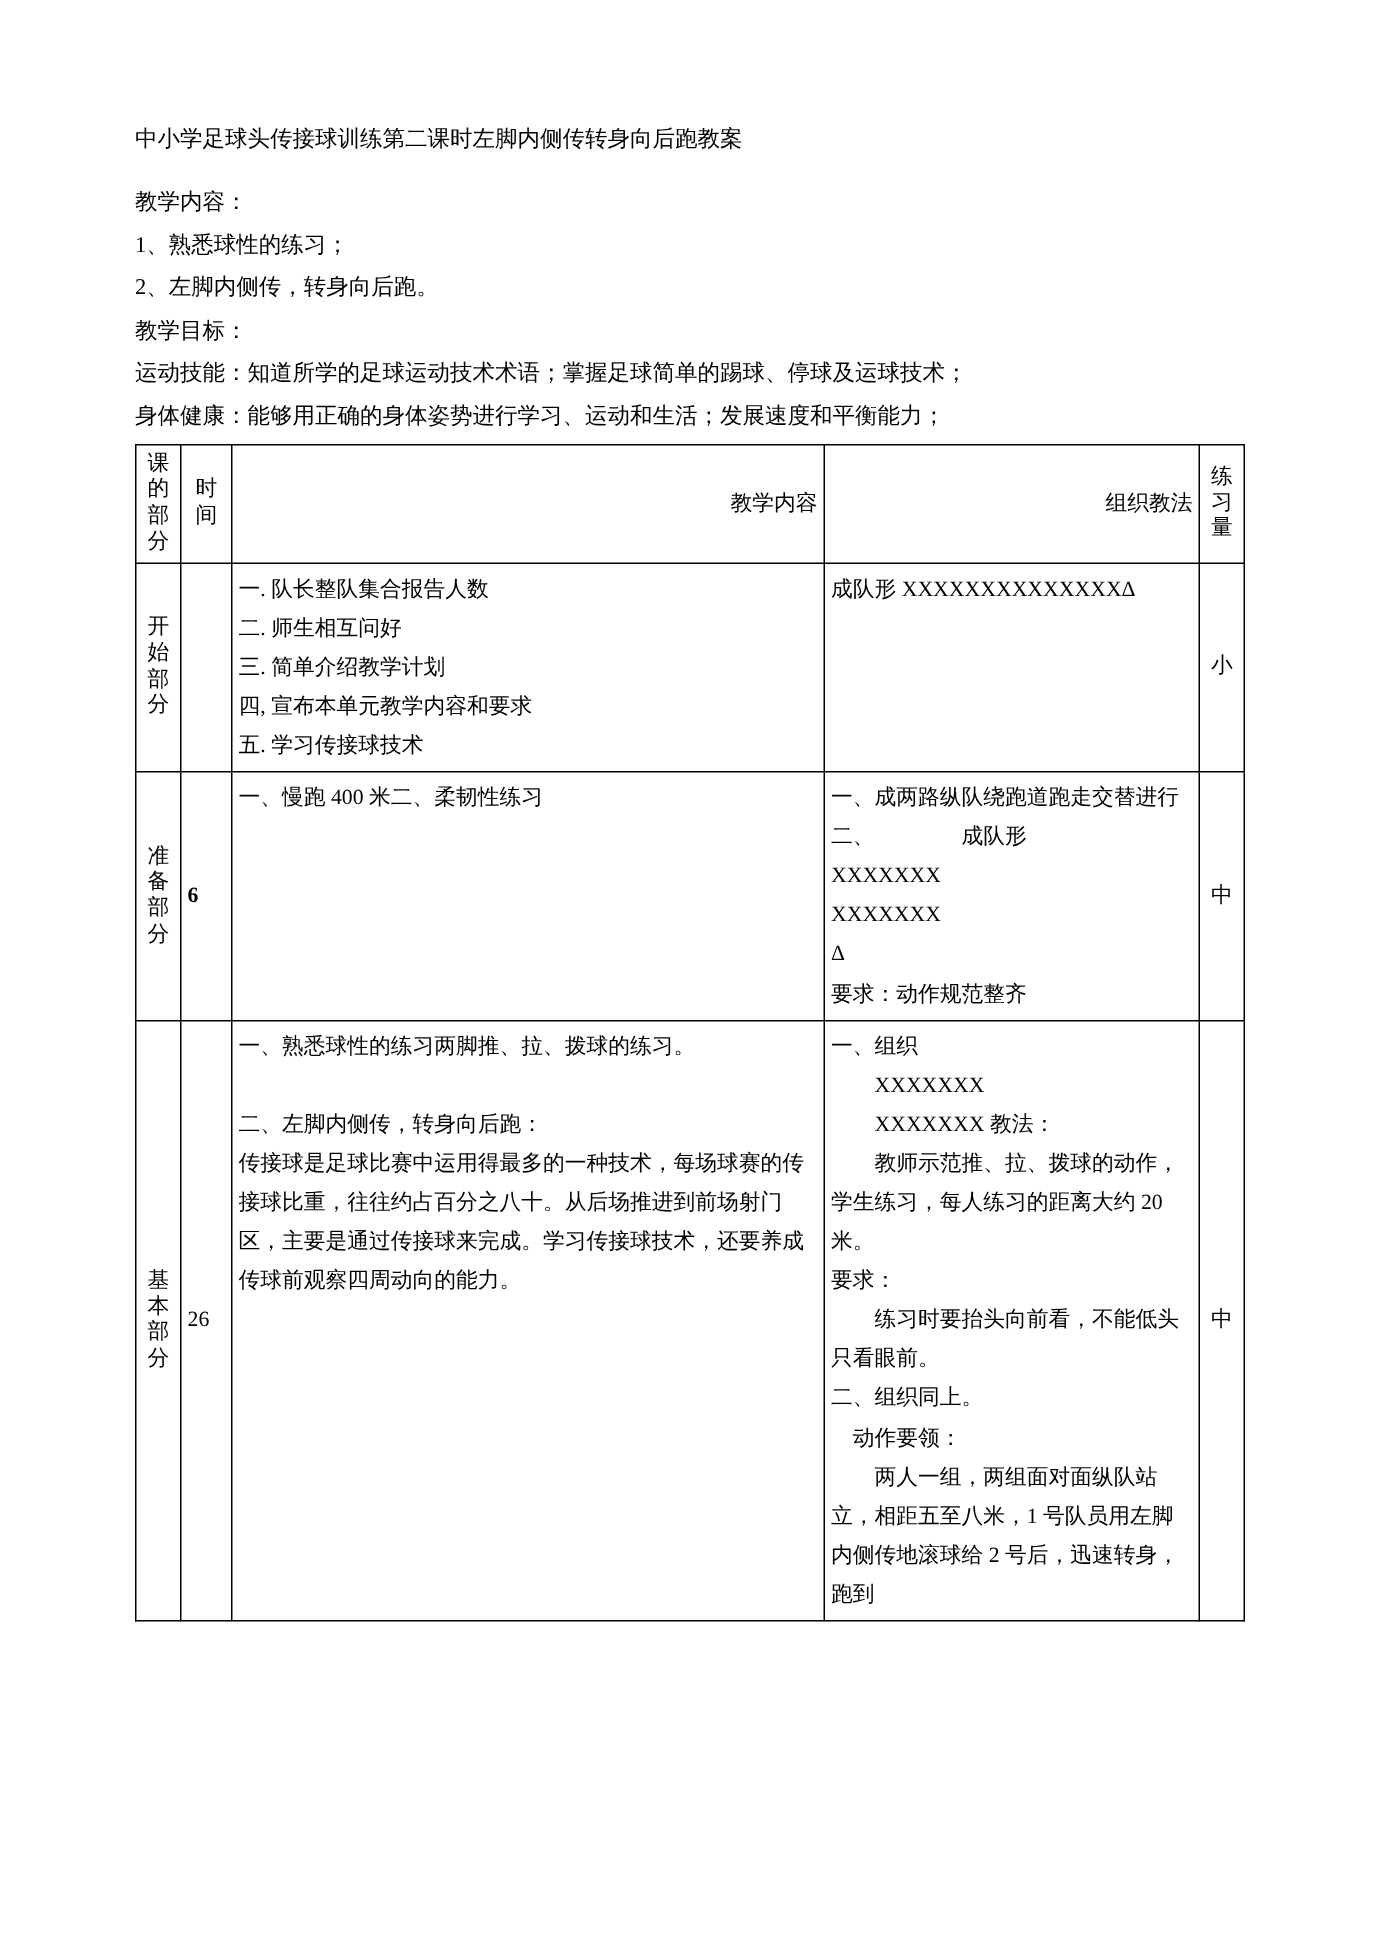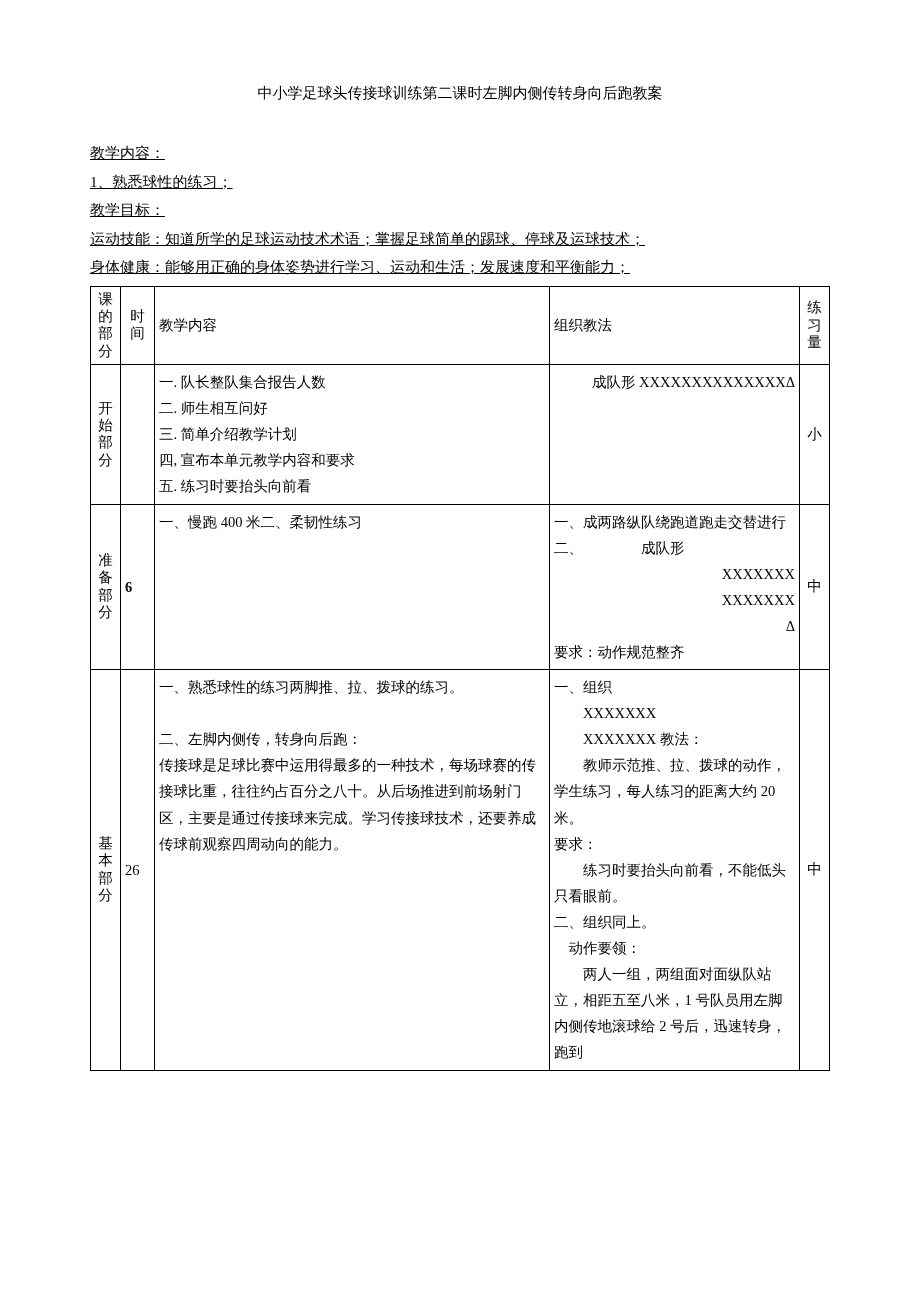--- a/index.html
+++ b/index.html
@@ -7,72 +7,72 @@
     font-size: 15px;
     line-height: 1.8;
     color: #000;
     background: #fff;
     margin: 0;
     padding: 80px 90px;
     width: 920px;
     box-sizing: border-box;
   }
   .title {
-    text-align: center;
-    margin-bottom: 32px;
+    text-align: left;
+    margin-bottom: 14px;
   }
   .intro p {
     margin: 0;
     line-height: 1.9;
-    text-decoration: underline;
   }
   table {
     border-collapse: collapse;
     width: 100%;
     margin-top: 4px;
     table-layout: fixed;
   }
   th, td {
     border: 1px solid #000;
     padding: 4px 4px;
     vertical-align: top;
     font-size: 14.5px;
     line-height: 1.8;
   }
   th {
     font-weight: normal;
-    text-align: left;
+    text-align: right;
     vertical-align: middle;
   }
   .col-part  { width: 30px; }
   .col-time  { width: 34px; }
   .col-content { }
   .col-method  { width: 250px; }
   .col-load  { width: 30px; }
   .vtext {
     text-align: center;
     vertical-align: middle;
     line-height: 1.2;
   }
   .vtext span {
     display: inline-block;
     width: 1em;
     word-break: break-all;
   }
-  .center { text-align: right; }
+  .center { text-align: left; }
   .cell p { margin: 0; }
 </style>
 </head>
 <body>
 
 <div class="title">中小学足球头传接球训练第二课时左脚内侧传转身向后跑教案</div>
 
 <div class="intro">
   <p>教学内容：</p>
   <p>1、熟悉球性的练习；</p>
+  <p>2、左脚内侧传，转身向后跑。</p>
   <p>教学目标：</p>
   <p>运动技能：知道所学的足球运动技术术语；掌握足球简单的踢球、停球及运球技术；</p>
   <p>身体健康：能够用正确的身体姿势进行学习、运动和生活；发展速度和平衡能力；</p>
 </div>
 
 <table>
   <colgroup>
     <col class="col-part">
     <col class="col-time">
     <col class="col-content">
@@ -91,21 +91,21 @@
   <tbody>
 
     <tr>
       <td class="vtext"><span>开始部分</span></td>
       <td></td>
       <td class="cell">
         <p>一. 队长整队集合报告人数</p>
         <p>二. 师生相互问好</p>
         <p>三. 简单介绍教学计划</p>
         <p>四, 宣布本单元教学内容和要求</p>
-        <p>五. 练习时要抬头向前看</p>
+        <p>五. 学习传接球技术</p>
       </td>
       <td class="cell">
         <p class="center">成队形 XXXXXXXXXXXXXXΔ</p>
       </td>
       <td class="vtext"><span>小</span></td>
     </tr>
 
     <tr>
       <td class="vtext"><span>准备部分</span></td>
       <td style="vertical-align:middle;font-weight:bold;">6</td>

